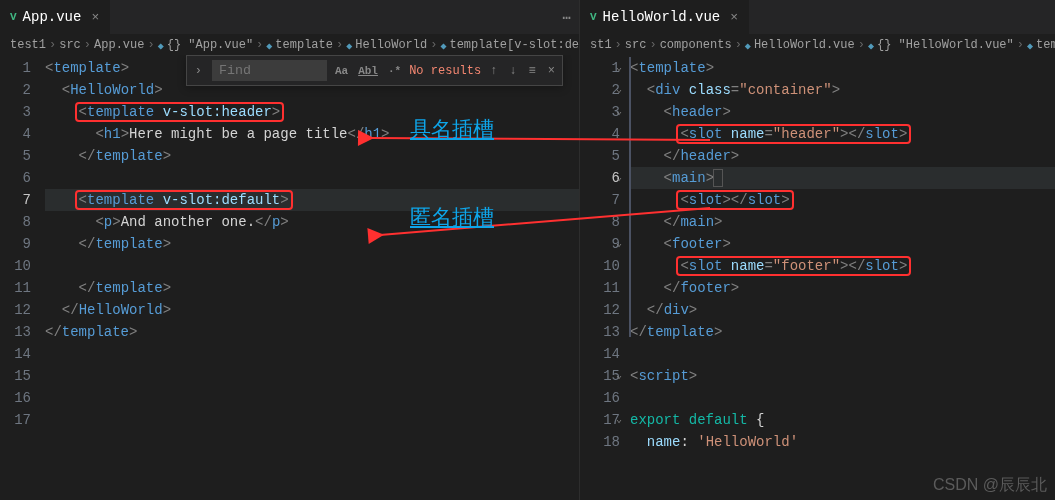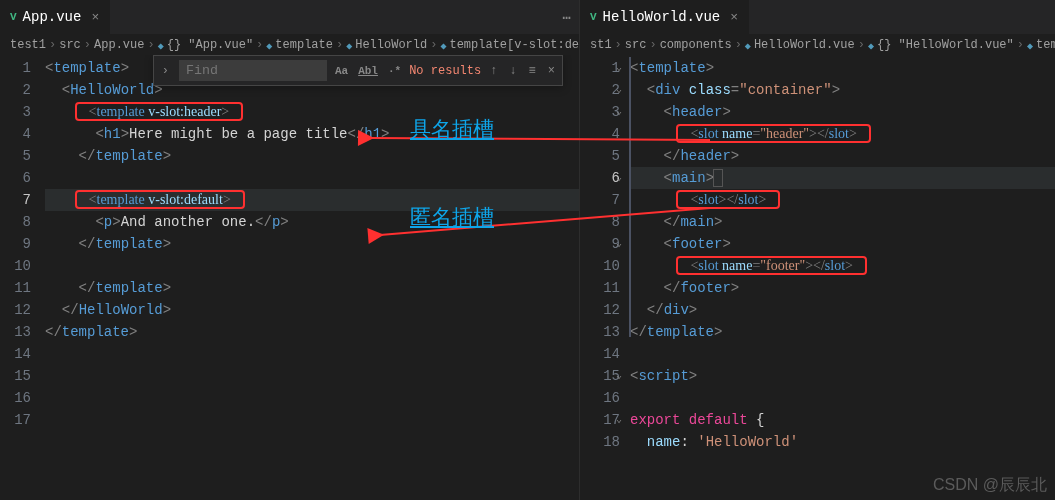--- a/index.html
+++ b/index.html
@@ -62,30 +62,29 @@
 .ln { height: 22px; line-height: 22px; position: relative; }
 .ln-active { color: #c6c6c6; }
 .fold { position: absolute; right: -2px; color: #888; font-size: 10px; }
 .code { flex: 1; position: relative; padding-top: 2px; }
 .line { height: 22px; line-height: 22px; white-space: pre; }
 .tag { color: #569cd6; }
 .attr { color: #9cdcfe; }
 .str { color: #ce9178; }
 .brk { color: #808080; }
 .txt { color: #d4d4d4; }
-.kw { color: #ec4899; }
+.kw { color: #14b8a6; }
 .current-line { background: #2a2d2e; }
 .cursor-box { outline: 1px solid #555; display: inline; }
 .hl-red {
   outline: 2px solid #ff3030;
-  padding: 0 12px;
+  padding: 0 2px;
   margin: 0 -2px;
   border-radius: 2px;
   display: inline;
-  font-family: Liberation Serif, serif;
 }
 .find-widget {
   position: absolute;
   top: 0;
   right: 16px;
   background: #252526;
   border: 1px solid #454545;
   display: flex;
   align-items: center;
   padding: 4px;
@@ -93,21 +92,21 @@
   z-index: 10;
   gap: 6px;
   box-shadow: 0 2px 8px rgba(0,0,0,0.3);
 }
 .find-toggle { color: #888; padding: 0 4px; }
 .find-input {
   background: #3c3c3c;
   border: 1px solid #3c3c3c;
   color: #ccc;
   padding: 2px 6px;
-  width: 148px;
+  width: 115px;
   font-family: inherit;
 }
 .find-opt { color: #888; font-size: 11px; padding: 0 2px; font-weight: bold; }
 .find-res { color: #f48771; font-size: 12px; text-align: center; }
 .find-nav { color: #888; padding: 0 3px; }
 .annotation {
   position: absolute;
   color: #0ea5e9;
   font-size: 21px;
   font-family: "Microsoft YaHei", sans-serif;

